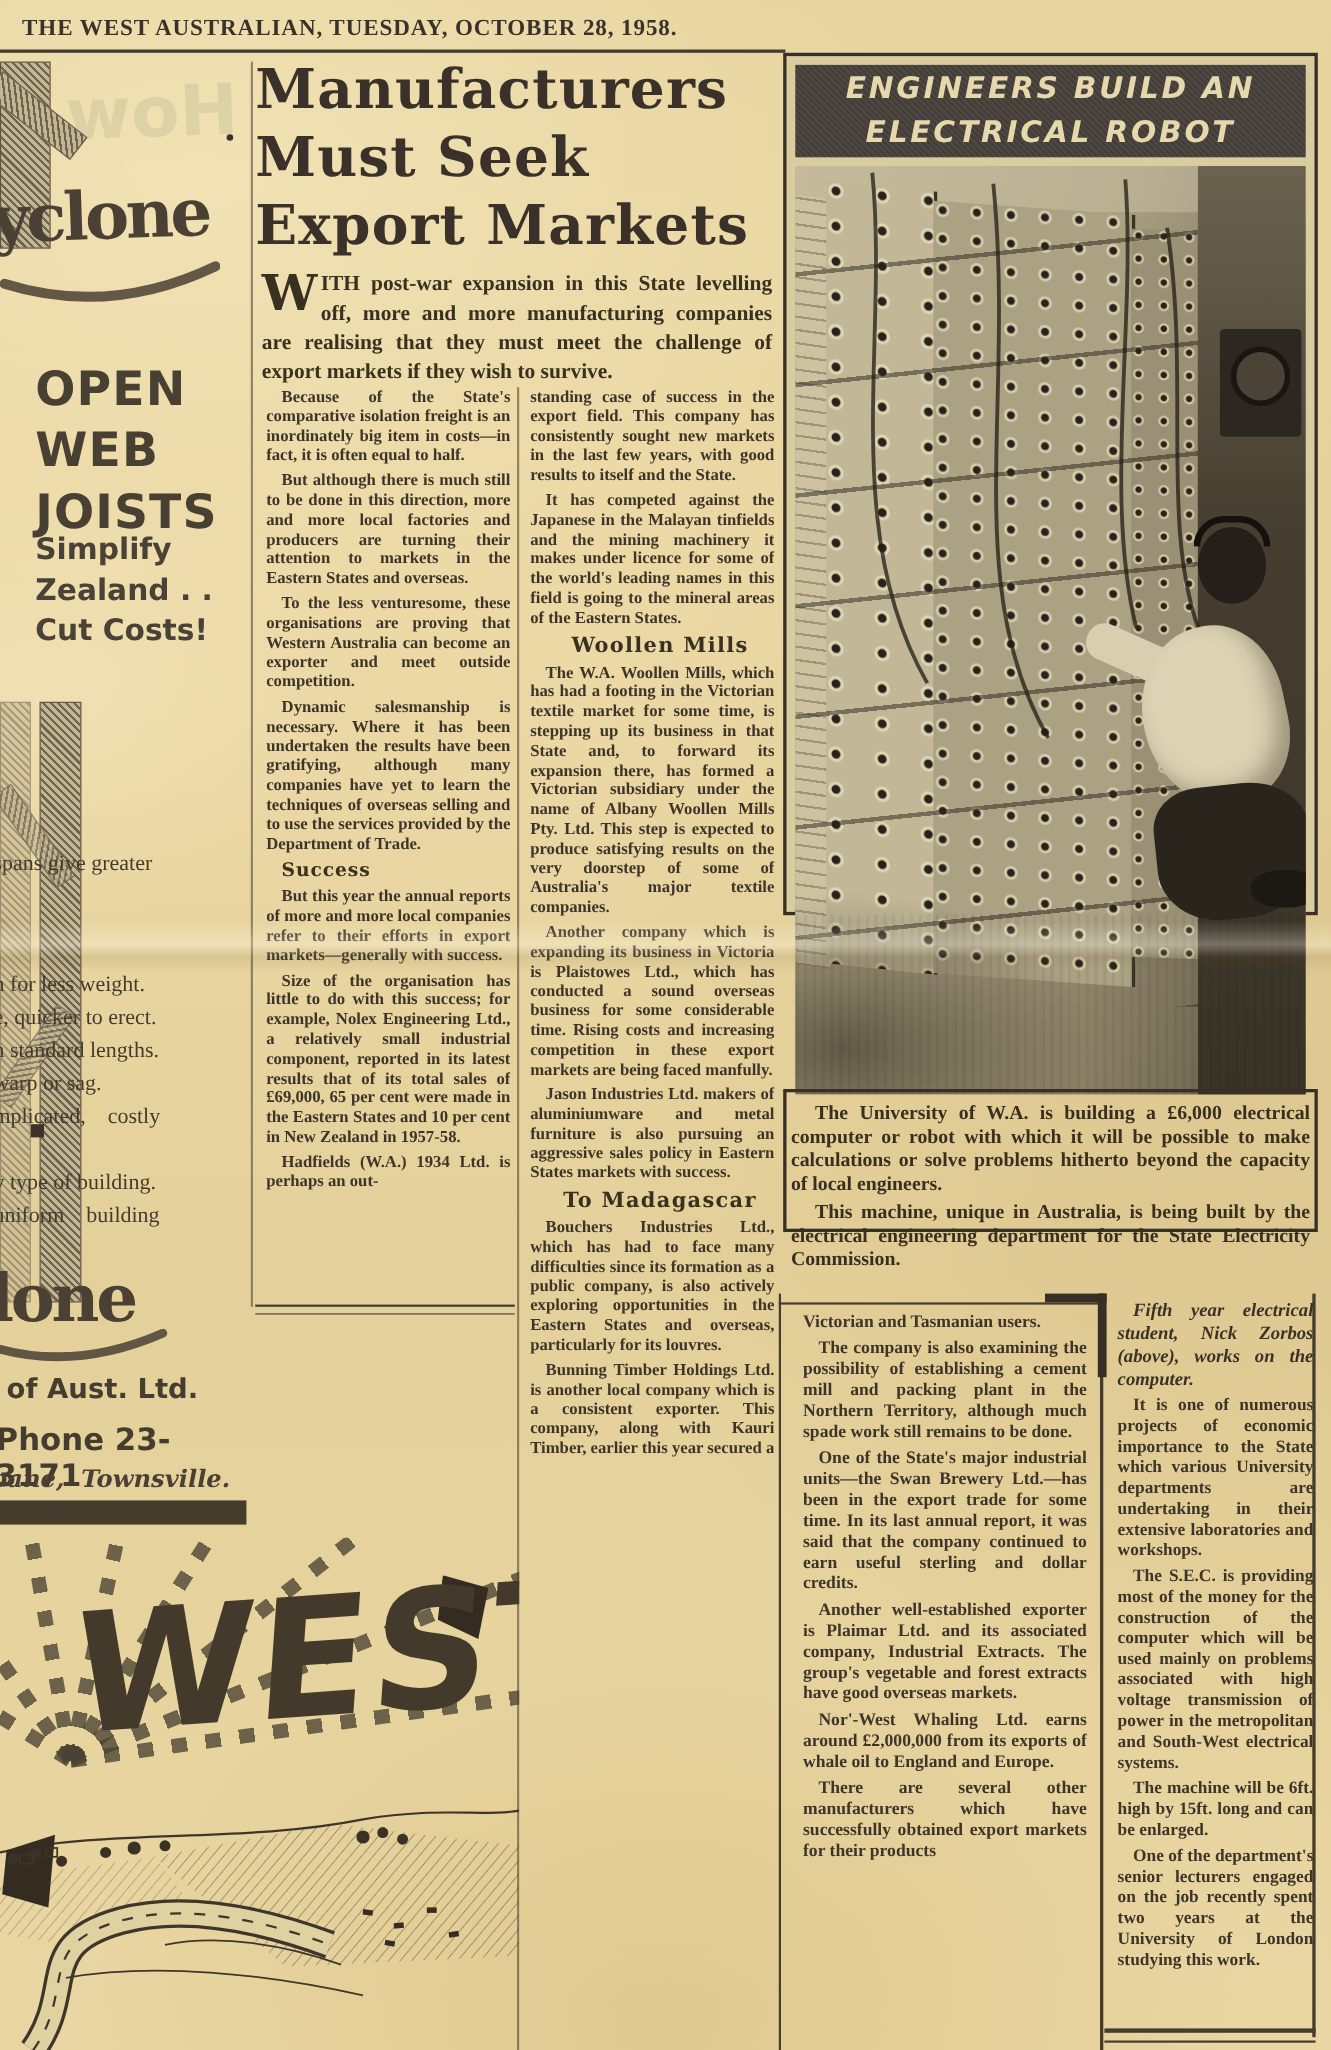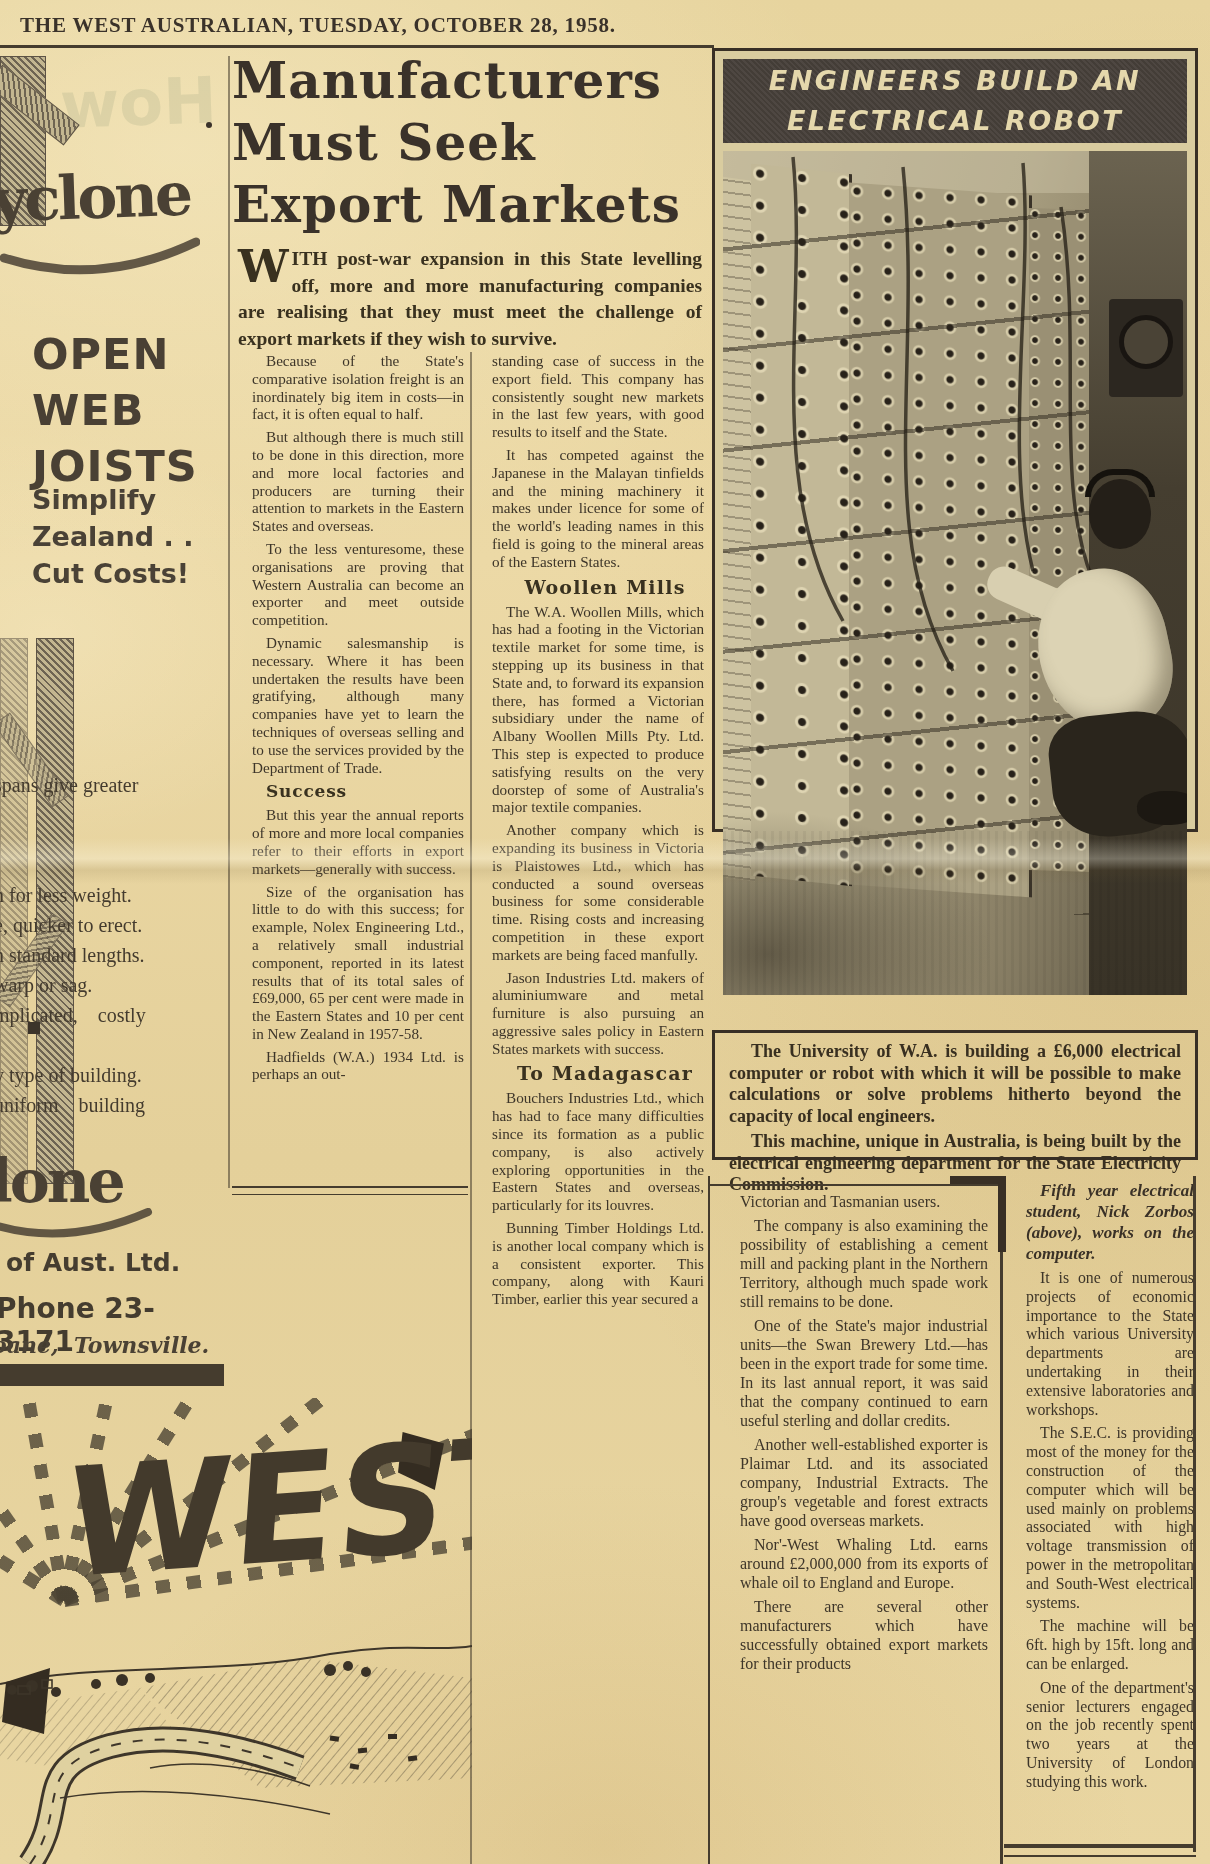--- a/index.html
+++ b/index.html
@@ -38,21 +38,21 @@
   .company{position:absolute;left:6px;top:1198px;font:700 25px "DejaVu Sans",sans-serif;color:#453d30;}
   .phone{position:absolute;left:-4px;top:1242px;font:700 28px "DejaVu Sans",sans-serif;color:#443c2f;}
   .cities{position:absolute;left:-8px;top:1282px;font:italic 700 22px "DejaVu Serif",serif;color:#4a4134;}
   .adbar{position:absolute;left:0;top:1314px;width:226px;height:22px;background:#453c2e;}
   
   .hdl{position:absolute;left:232px;top:50px;width:476px;text-align:left;font:700 50px/62px "DejaVu Serif",serif;color:#3a322a;letter-spacing:1px;}
   .hdl-dot{position:absolute;left:206px;top:122px;width:6px;height:6px;border-radius:50%;background:#3a322a;}
   .lead{position:absolute;left:238px;top:246px;width:464px;font:700 19.5px/26.5px "Liberation Serif",serif;text-align:justify;color:#39311f;}
   .lead .dropcap{float:left;font:700 45px/38px "DejaVu Serif",serif;margin:2px 3px 0 0;}
   .newscol{position:absolute;overflow:hidden;text-align:justify;color:#3d3529;}
-  .newscol p{margin:0 0 5px 14px;text-indent:14px;}
+  .newscol p{margin:0 0 5px 4px;text-indent:14px;font-weight:bold;}
   .newscol p.noindent{text-indent:0;}
   .colA{left:238px;top:352px;width:226px;height:820px;font:400 15.2px/17.8px "Liberation Serif",serif;}
   .colB{left:478px;top:352px;width:226px;height:1512px;font:400 15.2px/17.8px "Liberation Serif",serif;}
   .subhead-sm{font:700 17px "DejaVu Serif",serif;letter-spacing:.8px;margin:5px 0 5px 4px;text-indent:0;color:#39311f;}
   .subhead-lg{font:700 19px "DejaVu Serif",serif;letter-spacing:1.2px;margin:7px 0 6px 0;text-align:center;text-indent:0;color:#39311f;}
   .rule-colA-end{position:absolute;left:232px;top:1186px;width:236px;height:6px;border-top:2px solid #453c2e;border-bottom:1px solid #453c2e;background:transparent;}
   
   .photo-box{position:absolute;left:712px;top:48px;width:486px;height:784px;border:3px solid #382f25;background:#d9cc9f;box-sizing:border-box;}
   .banner{position:absolute;left:8px;top:8px;width:464px;height:84px;background:#47403a;
     background-image:repeating-linear-gradient(45deg,rgba(255,255,255,.04) 0 2px,rgba(0,0,0,.05) 2px 4px);
@@ -75,21 +75,21 @@
   .shirt{position:absolute;left:316px;top:418px;width:130px;height:162px;background:#dcd3b4;border-radius:50% 45% 40% 50%;transform:rotate(-12deg);box-shadow:inset -10px -12px 20px rgba(80,70,50,.45);}
   .arm{position:absolute;left:262px;top:428px;width:94px;height:34px;background:#d8cfb0;border-radius:16px;transform:rotate(24deg);}
   .head{position:absolute;left:366px;top:328px;width:62px;height:70px;background:#241f18;border-radius:50%;}
   .headband{position:absolute;left:362px;top:318px;width:70px;height:28px;border:6px solid #15120d;border-bottom:none;border-radius:40px 40px 0 0;box-sizing:border-box;}
   .legs{position:absolute;left:328px;top:562px;width:142px;height:122px;background:#2a251c;border-radius:30% 40% 45% 40%;transform:rotate(-6deg);}
   .shoe{position:absolute;left:414px;top:640px;width:62px;height:34px;background:#1c1812;border-radius:45%;}
   .floor{position:absolute;left:0;top:680px;width:464px;height:164px;background:linear-gradient(180deg,#968c70,#857b61);
     background-image:repeating-linear-gradient(90deg,rgba(0,0,0,.05) 0 3px,transparent 3px 8px);}
   .floor-shadow{position:absolute;left:-40px;top:640px;width:340px;height:204px;background:radial-gradient(ellipse at 25% 80%,rgba(40,34,24,.55),transparent 62%);}
   .cables{position:absolute;left:0;top:0;}
-  .caption-box{position:absolute;left:712px;top:1030px;width:486px;height:130px;border:3px solid #382f25;box-sizing:border-box;padding:8px 14px;text-align:justify;}
+  .caption-box{position:absolute;left:712px;top:990px;width:486px;height:130px;border:3px solid #382f25;box-sizing:border-box;padding:8px 4px;text-align:justify;}
   .caption-box p{margin:0 0 4px 0;font:700 18px/21.5px "Liberation Serif",serif;color:#382f20;text-indent:22px;}
   .colC{left:726px;top:1192px;width:262px;height:672px;font:400 16px/19px "Liberation Serif",serif;}
   .colE{left:1012px;top:1180px;width:182px;height:668px;font:400 15.8px/18.8px "Liberation Serif",serif;}
   .credit{font:italic 700 17px/21px "Liberation Serif",serif;margin:0 0 7px 0;text-indent:0;color:#3a3127;}
   .bracket-h{position:absolute;left:950px;top:1176px;width:56px;height:8px;background:#382f25;}
   .bracket-v{position:absolute;left:998px;top:1176px;width:8px;height:76px;background:#382f25;}
   
   .west{position:absolute;left:0;top:1398px;width:472px;height:466px;overflow:hidden;}
   .ray{position:absolute;left:64px;top:196px;height:13px;transform-origin:0 50%;
     background:repeating-linear-gradient(90deg,#4a4232 0 14px,rgba(0,0,0,0) 14px 31px);opacity:.78;}

